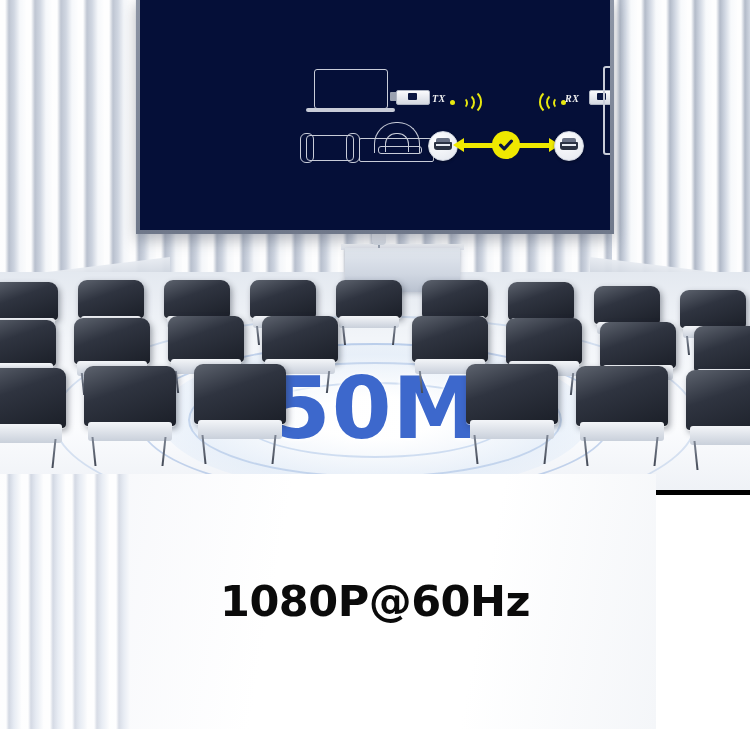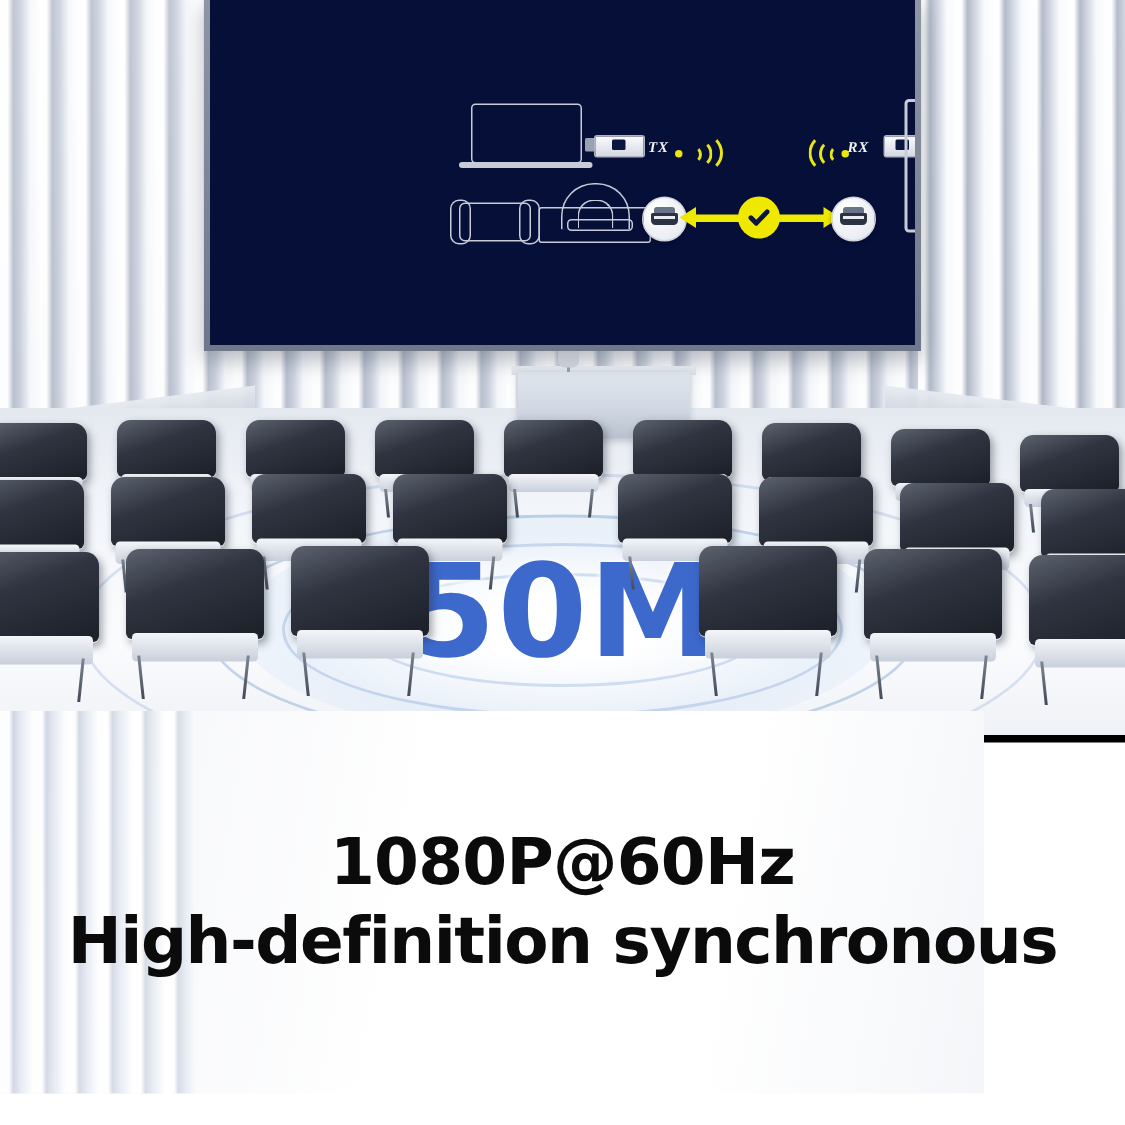--- a/index.html
+++ b/index.html
@@ -401,17 +401,16 @@
       </div>
     </div>
   </div>
 
   <div class="divider"></div>
 
   <div class="textpanel">
     <div class="tp-lines"></div>
     <div class="tp-text">
       <div class="tl1">1080P@60Hz</div>
-      <div class="tl2">High-definition synchronous</div>
     </div>
   </div>
 
 </div>
 
 </body></html>

